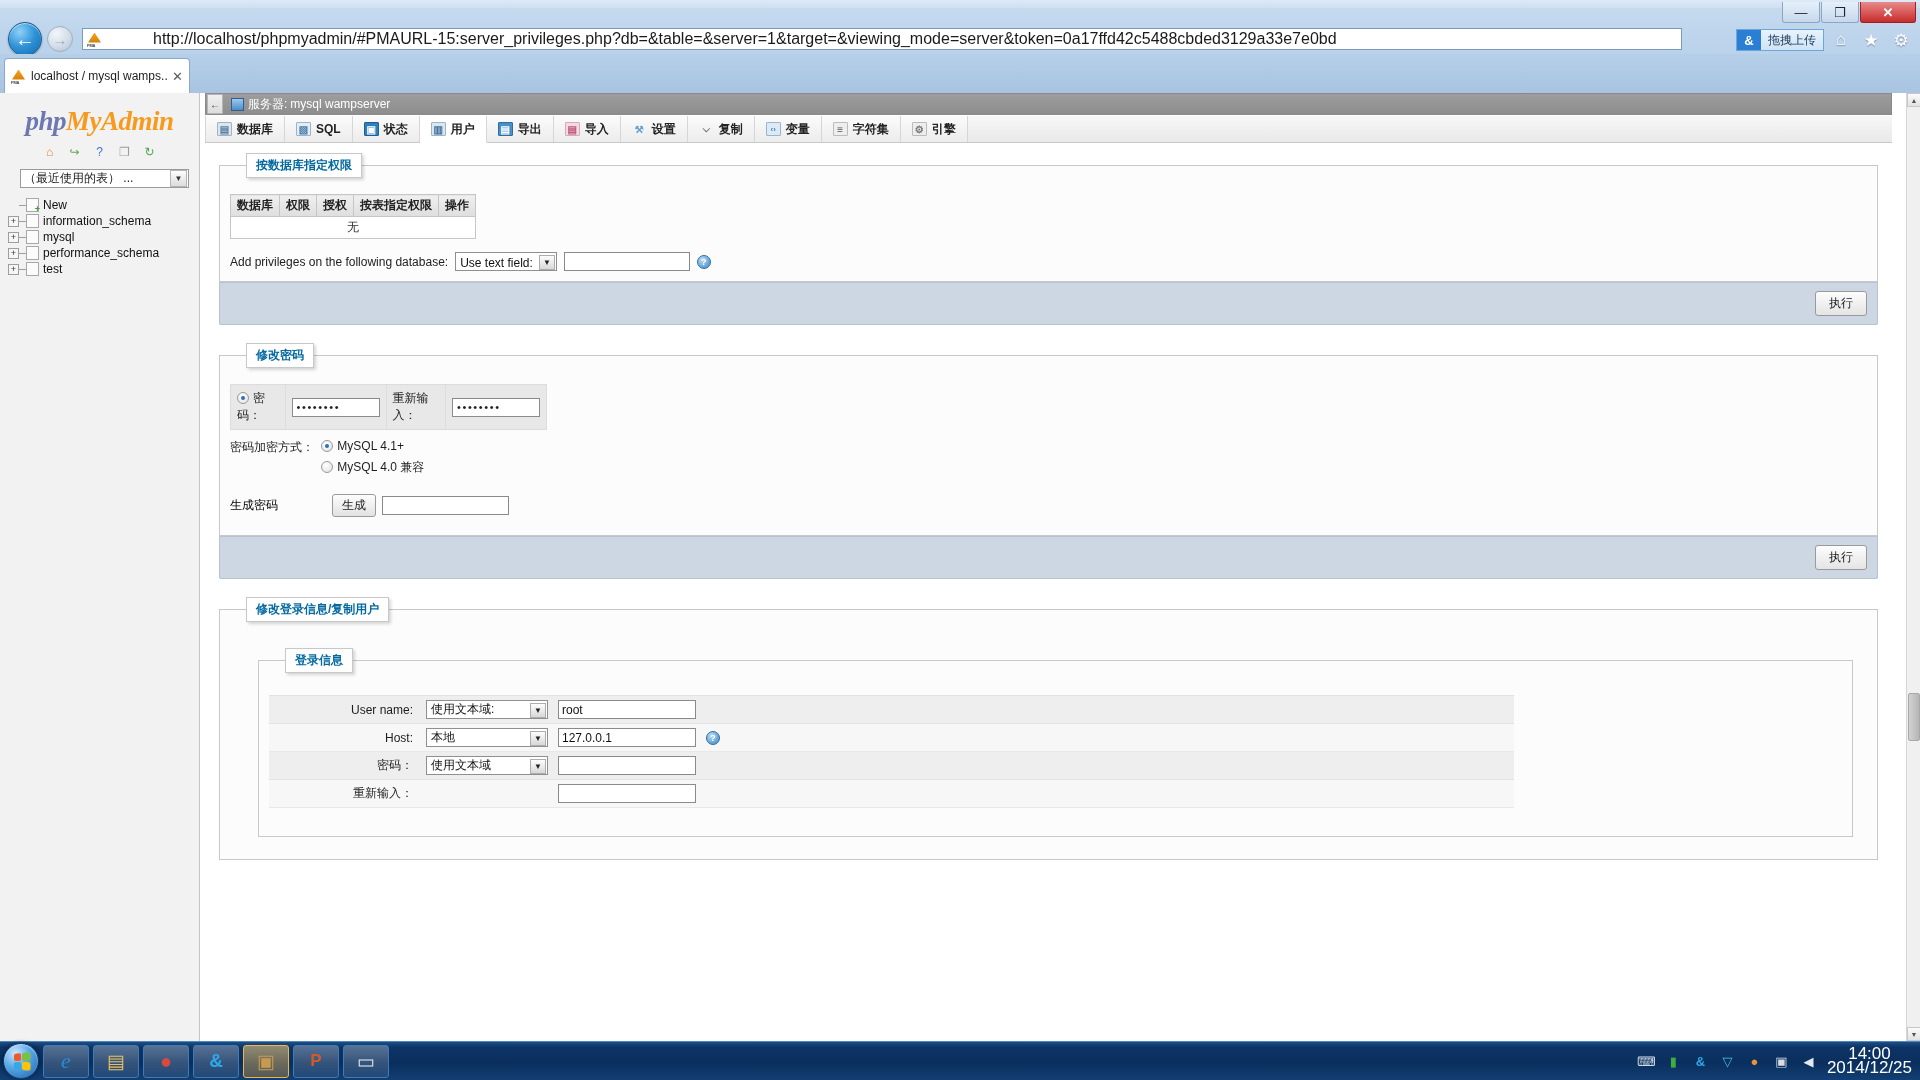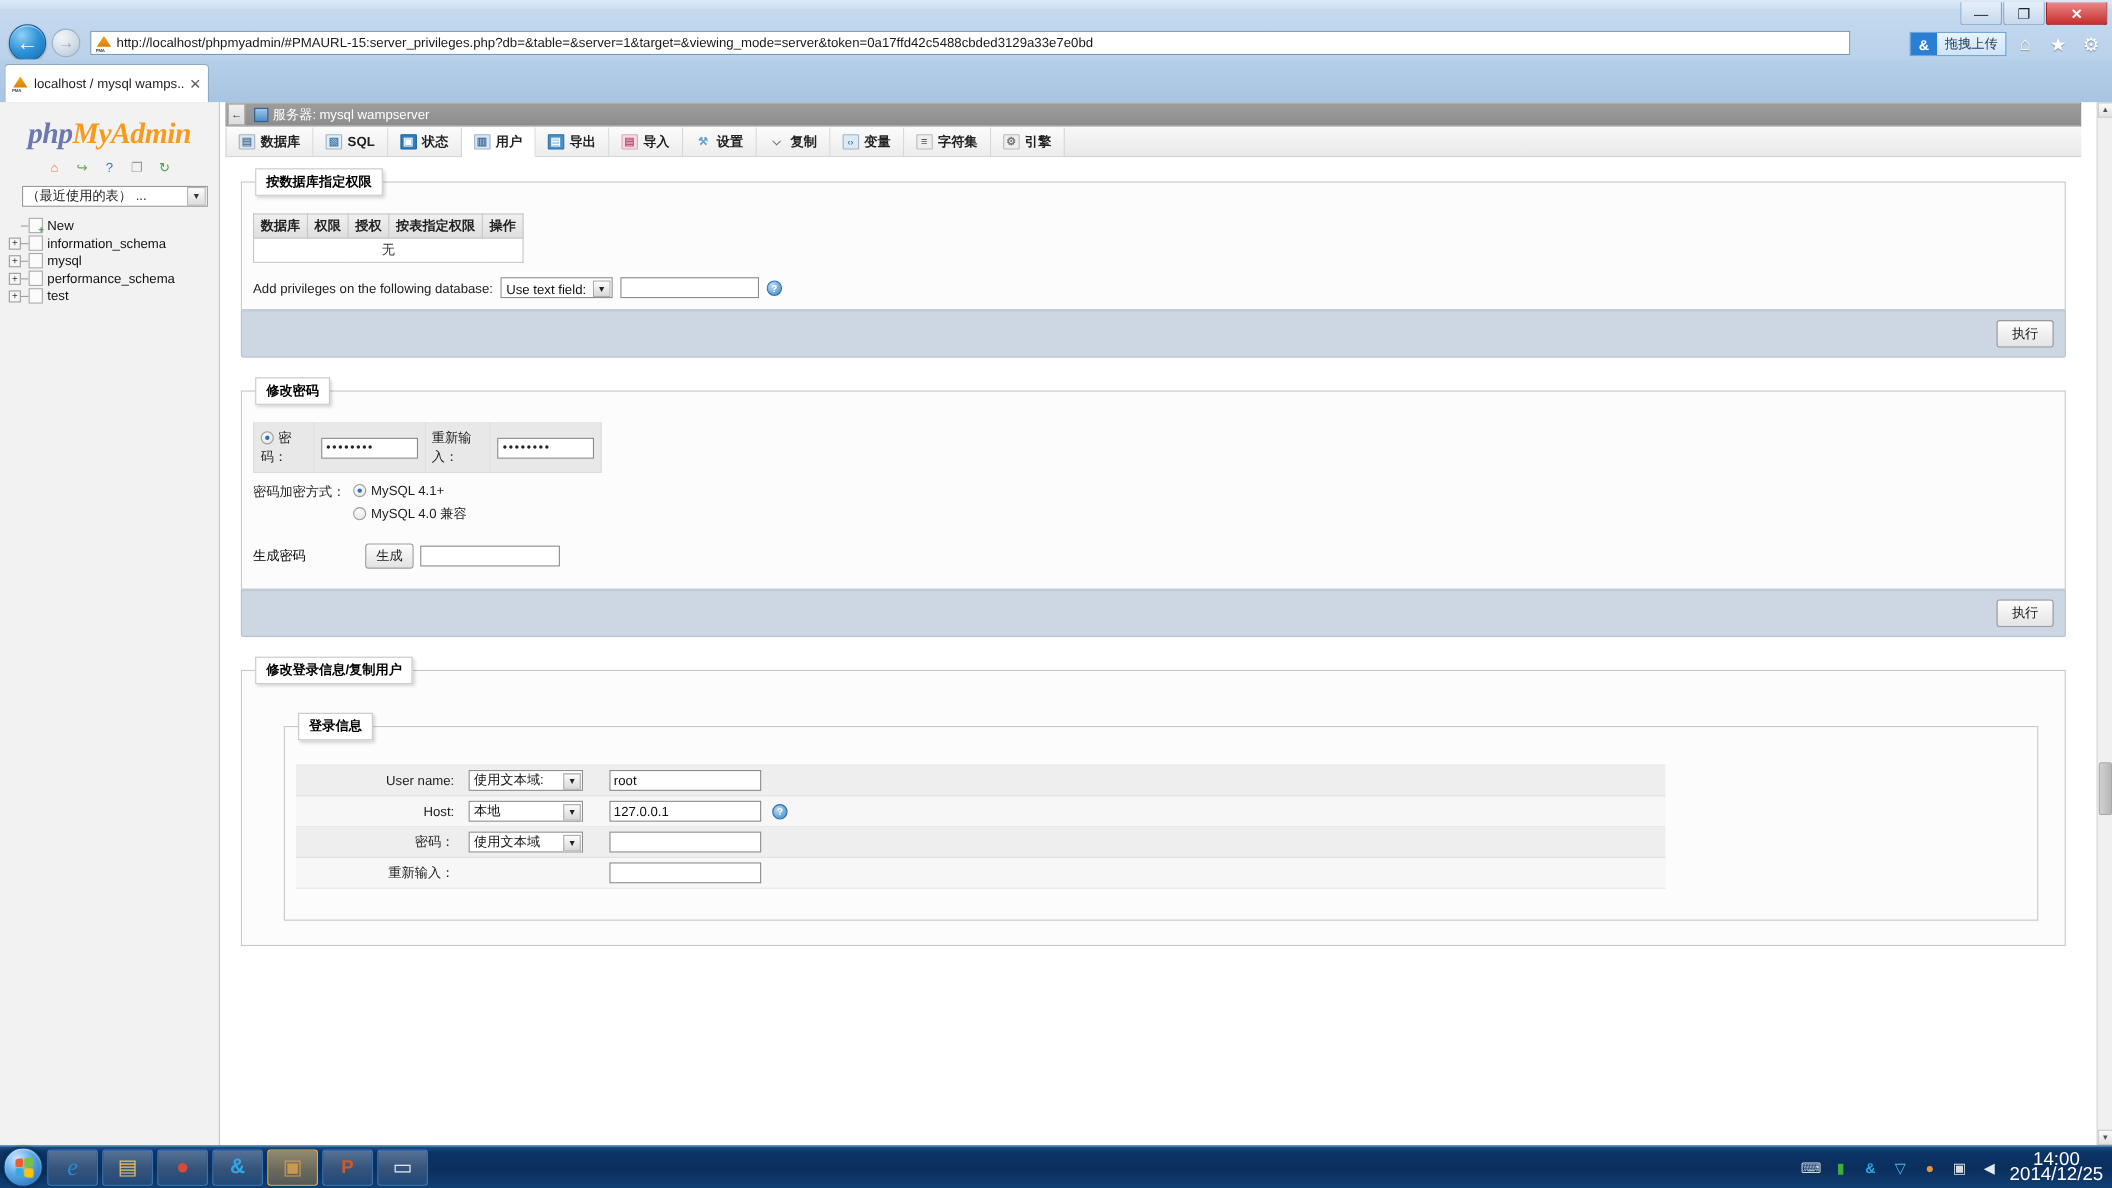--- a/index.html
+++ b/index.html
@@ -73,21 +73,21 @@
   }
   #url-favicon:before {
     content:""; position:absolute; left:1px; top:1px; width:13px; height:10px;
     background: linear-gradient(to bottom,#f7a21a,#d4800c);
     clip-path: polygon(50% 0%, 100% 100%, 0% 100%);
   }
   #url-favicon:after {
     content:"PMA"; position:absolute; left:0; bottom:-1px; font-size:4px;
     color:#444; letter-spacing:-.2px; font-weight:bold;
   }
-  #url-text { font-size:12px; color:#1a1a1a; }
+  #url-text { font-size:16px; color:#1a1a1a;margin-left:47px; }
 
   #chrome-right-tools {
     position:absolute; right:6px; top:26px; height:28px;
     display:flex; align-items:center; gap:4px;
   }
   #baidu-btn {
     height:22px; display:flex; align-items:center;
     border:1px solid #6fa6d8; background:linear-gradient(to bottom,#e8f3fd,#cfe4f7);
     font-size:12px; color:#24415e;
   }
@@ -250,23 +250,23 @@
     margin:10px 14px 0 14px;
     border:1px solid #c8c8c8;
     background:#fcfcfc;
     padding:12px 10px 10px 10px;
     position:relative;
   }
   fieldset.pma > legend {
     background:#fff;
     border:1px solid #c8c8c8;
     padding:3px 9px;
-    font-size:12px; font-weight:bold; color:#000000;
+    font-size:12px; font-weight:bold; color:#0369a1;
     box-shadow:2px 2px 3px rgba(0,0,0,.16);
-    margin-left:2px;
+    margin-left:16px;
   }
   fieldset.pma.footer-bar {
     background:#ccd7e3;
     border:1px solid #b5c3d2;
     margin-top:0;
     padding:8px 10px;
     text-align:right;
     border-radius:0 0 2px 2px;
   }
   .btn-exec {
@@ -351,21 +351,21 @@
   }
   .gen-input { width:127px; height:19px; border:1px solid #8a8a8a; background:#fff; margin-left:6px; }
 
   
   .login-table { border-collapse:collapse; font-size:12px; margin-top:10px; width:1245px; }
   .login-table td { padding:4px 5px; vertical-align:middle; }
   .login-row-a td { background:#eeeeee; border-top:1px solid #e2e2e2; border-bottom:1px solid #e2e2e2; }
   .login-row-b td { background:#f7f7f7; border-top:1px solid #e8e8e8; border-bottom:1px solid #e8e8e8; }
   .lbl-cell { text-align:right; width:152px; color:#1d1d1d; white-space:nowrap; padding-right:8px !important; }
   .sel-cell { width:128px; }
-  .sel-cell .sel-box { width:104px; }
+  .sel-cell .sel-box { width:122px; }
   .val-cell { width:146px; }
   .val-cell .txt-input { width:138px; }
 
   
   #pma-scrollbar {
     position:absolute; right:0; top:93px; width:14px; height:948px;
     background:#f0f0f0; border-left:1px solid #d6d6d6;
   }
   #pma-scroll-up, #pma-scroll-down {
     position:absolute; left:0; width:14px; height:14px;

